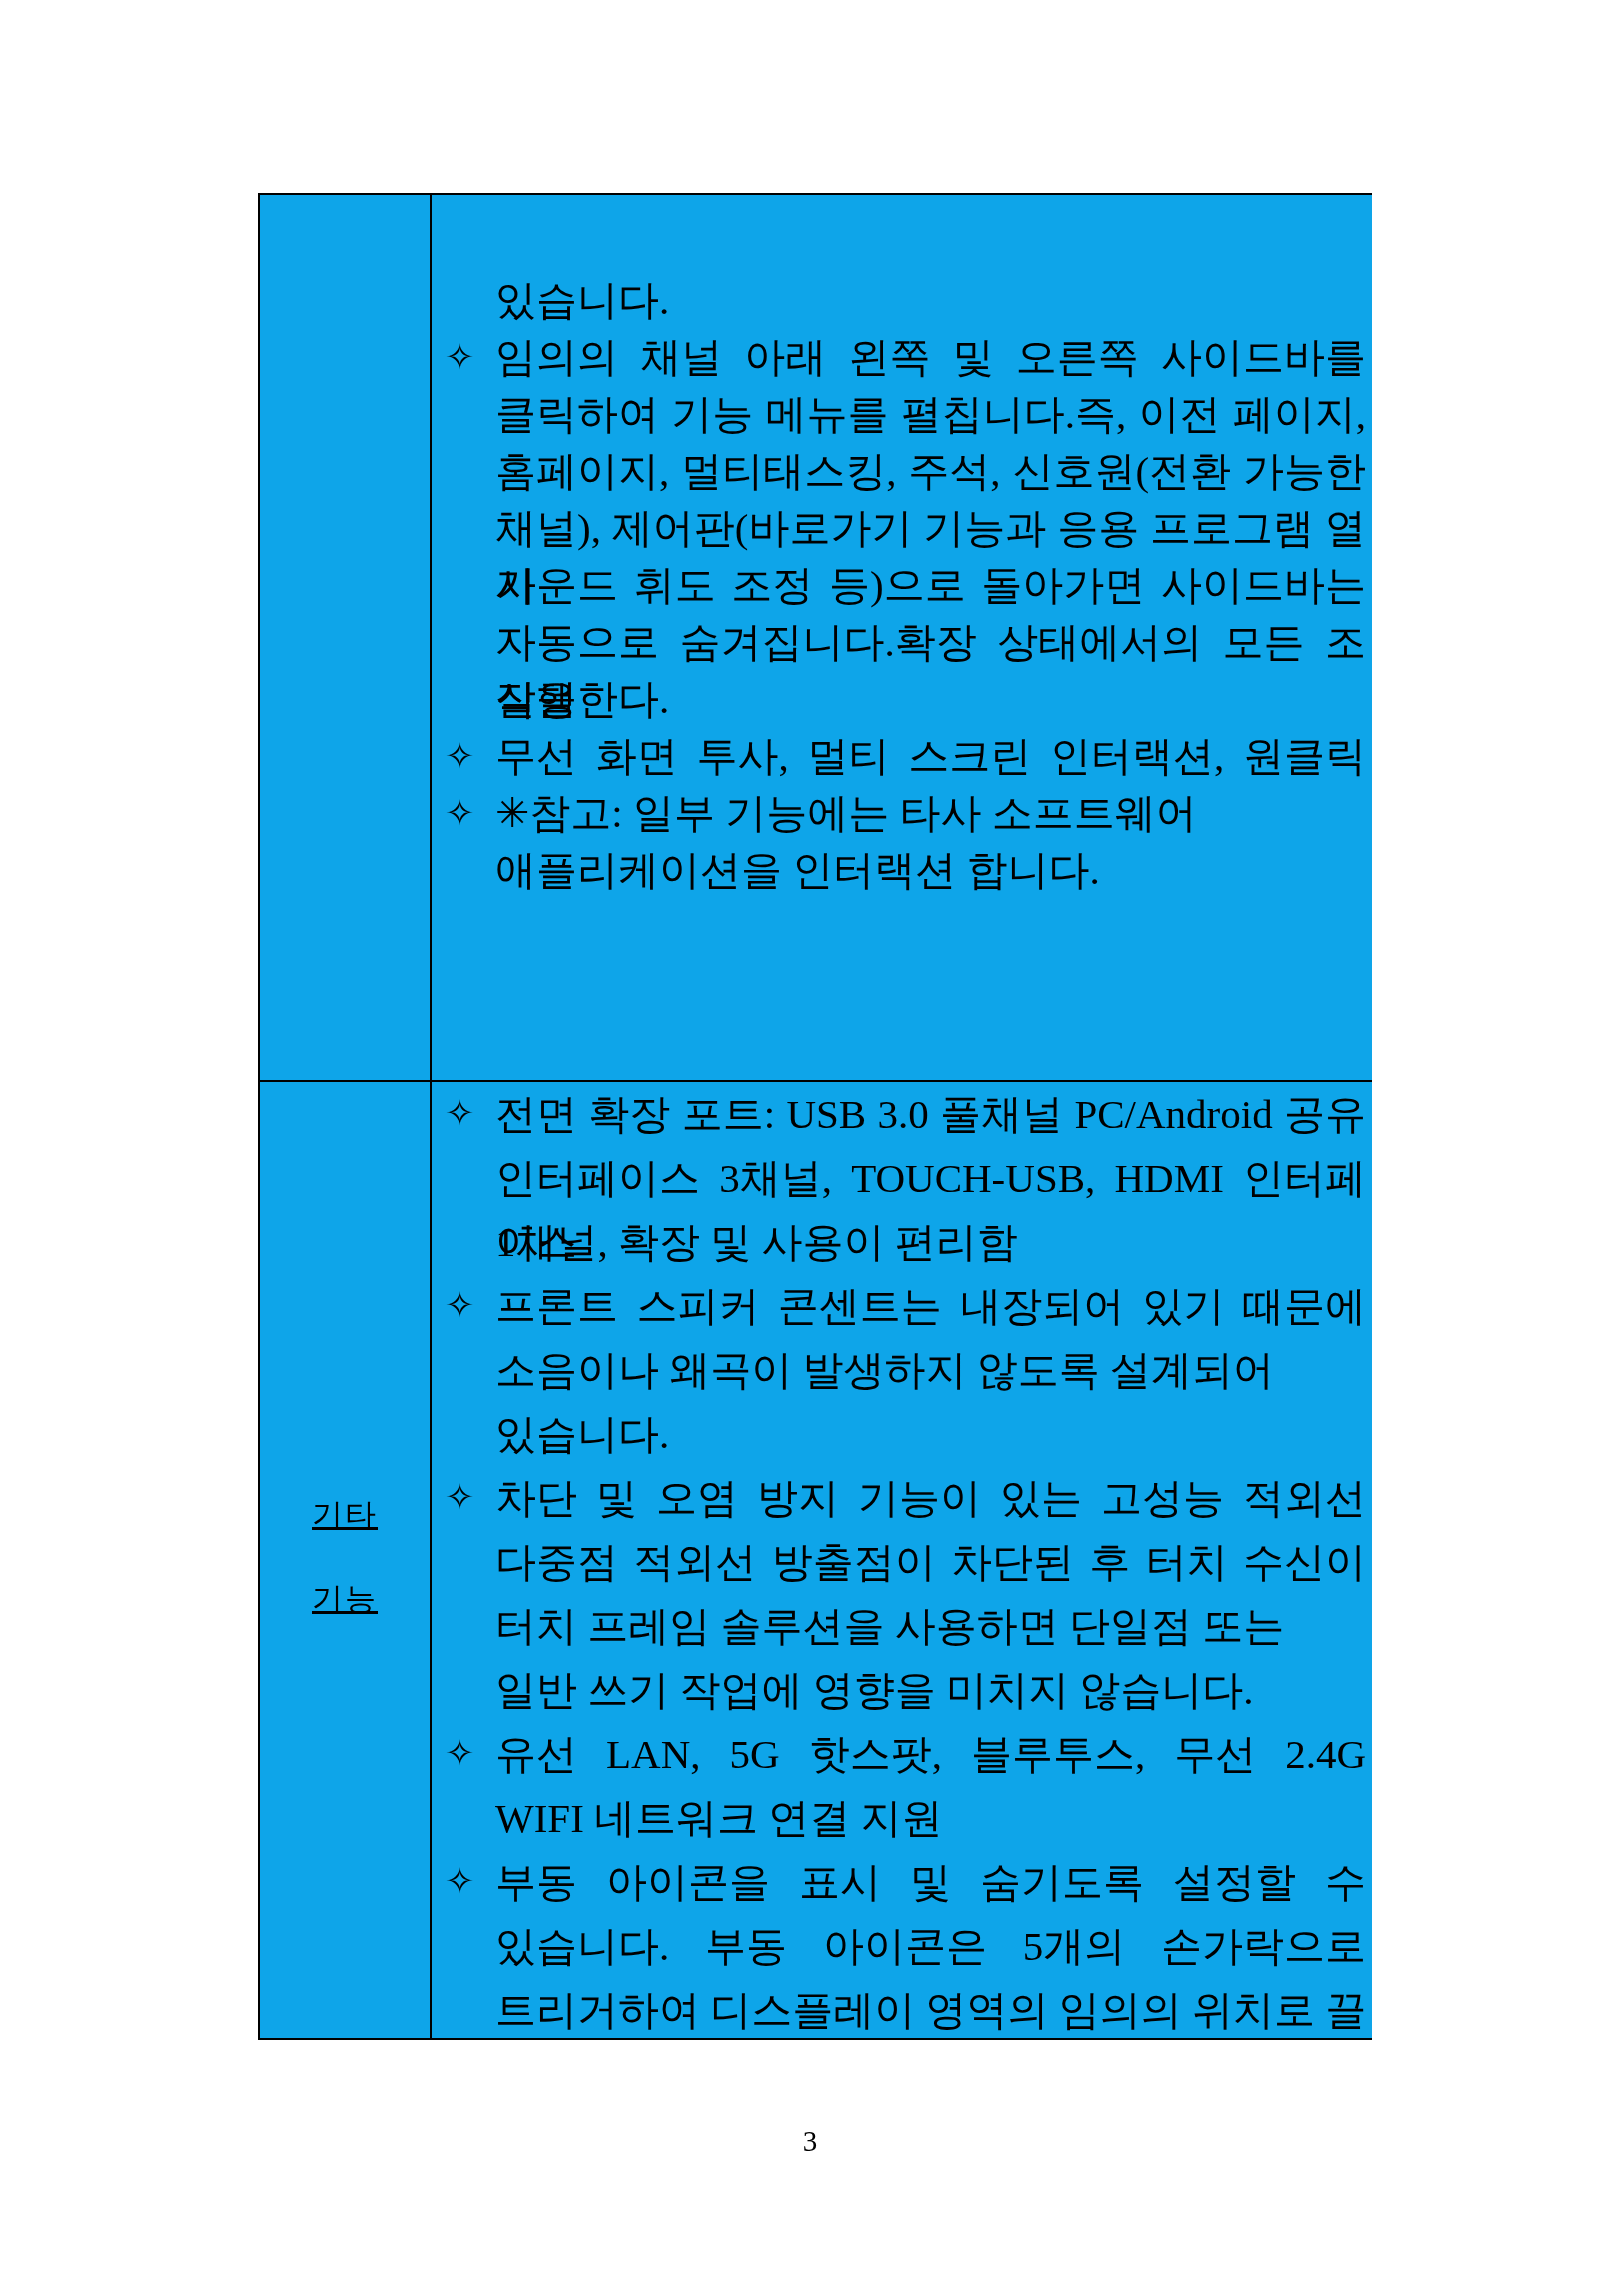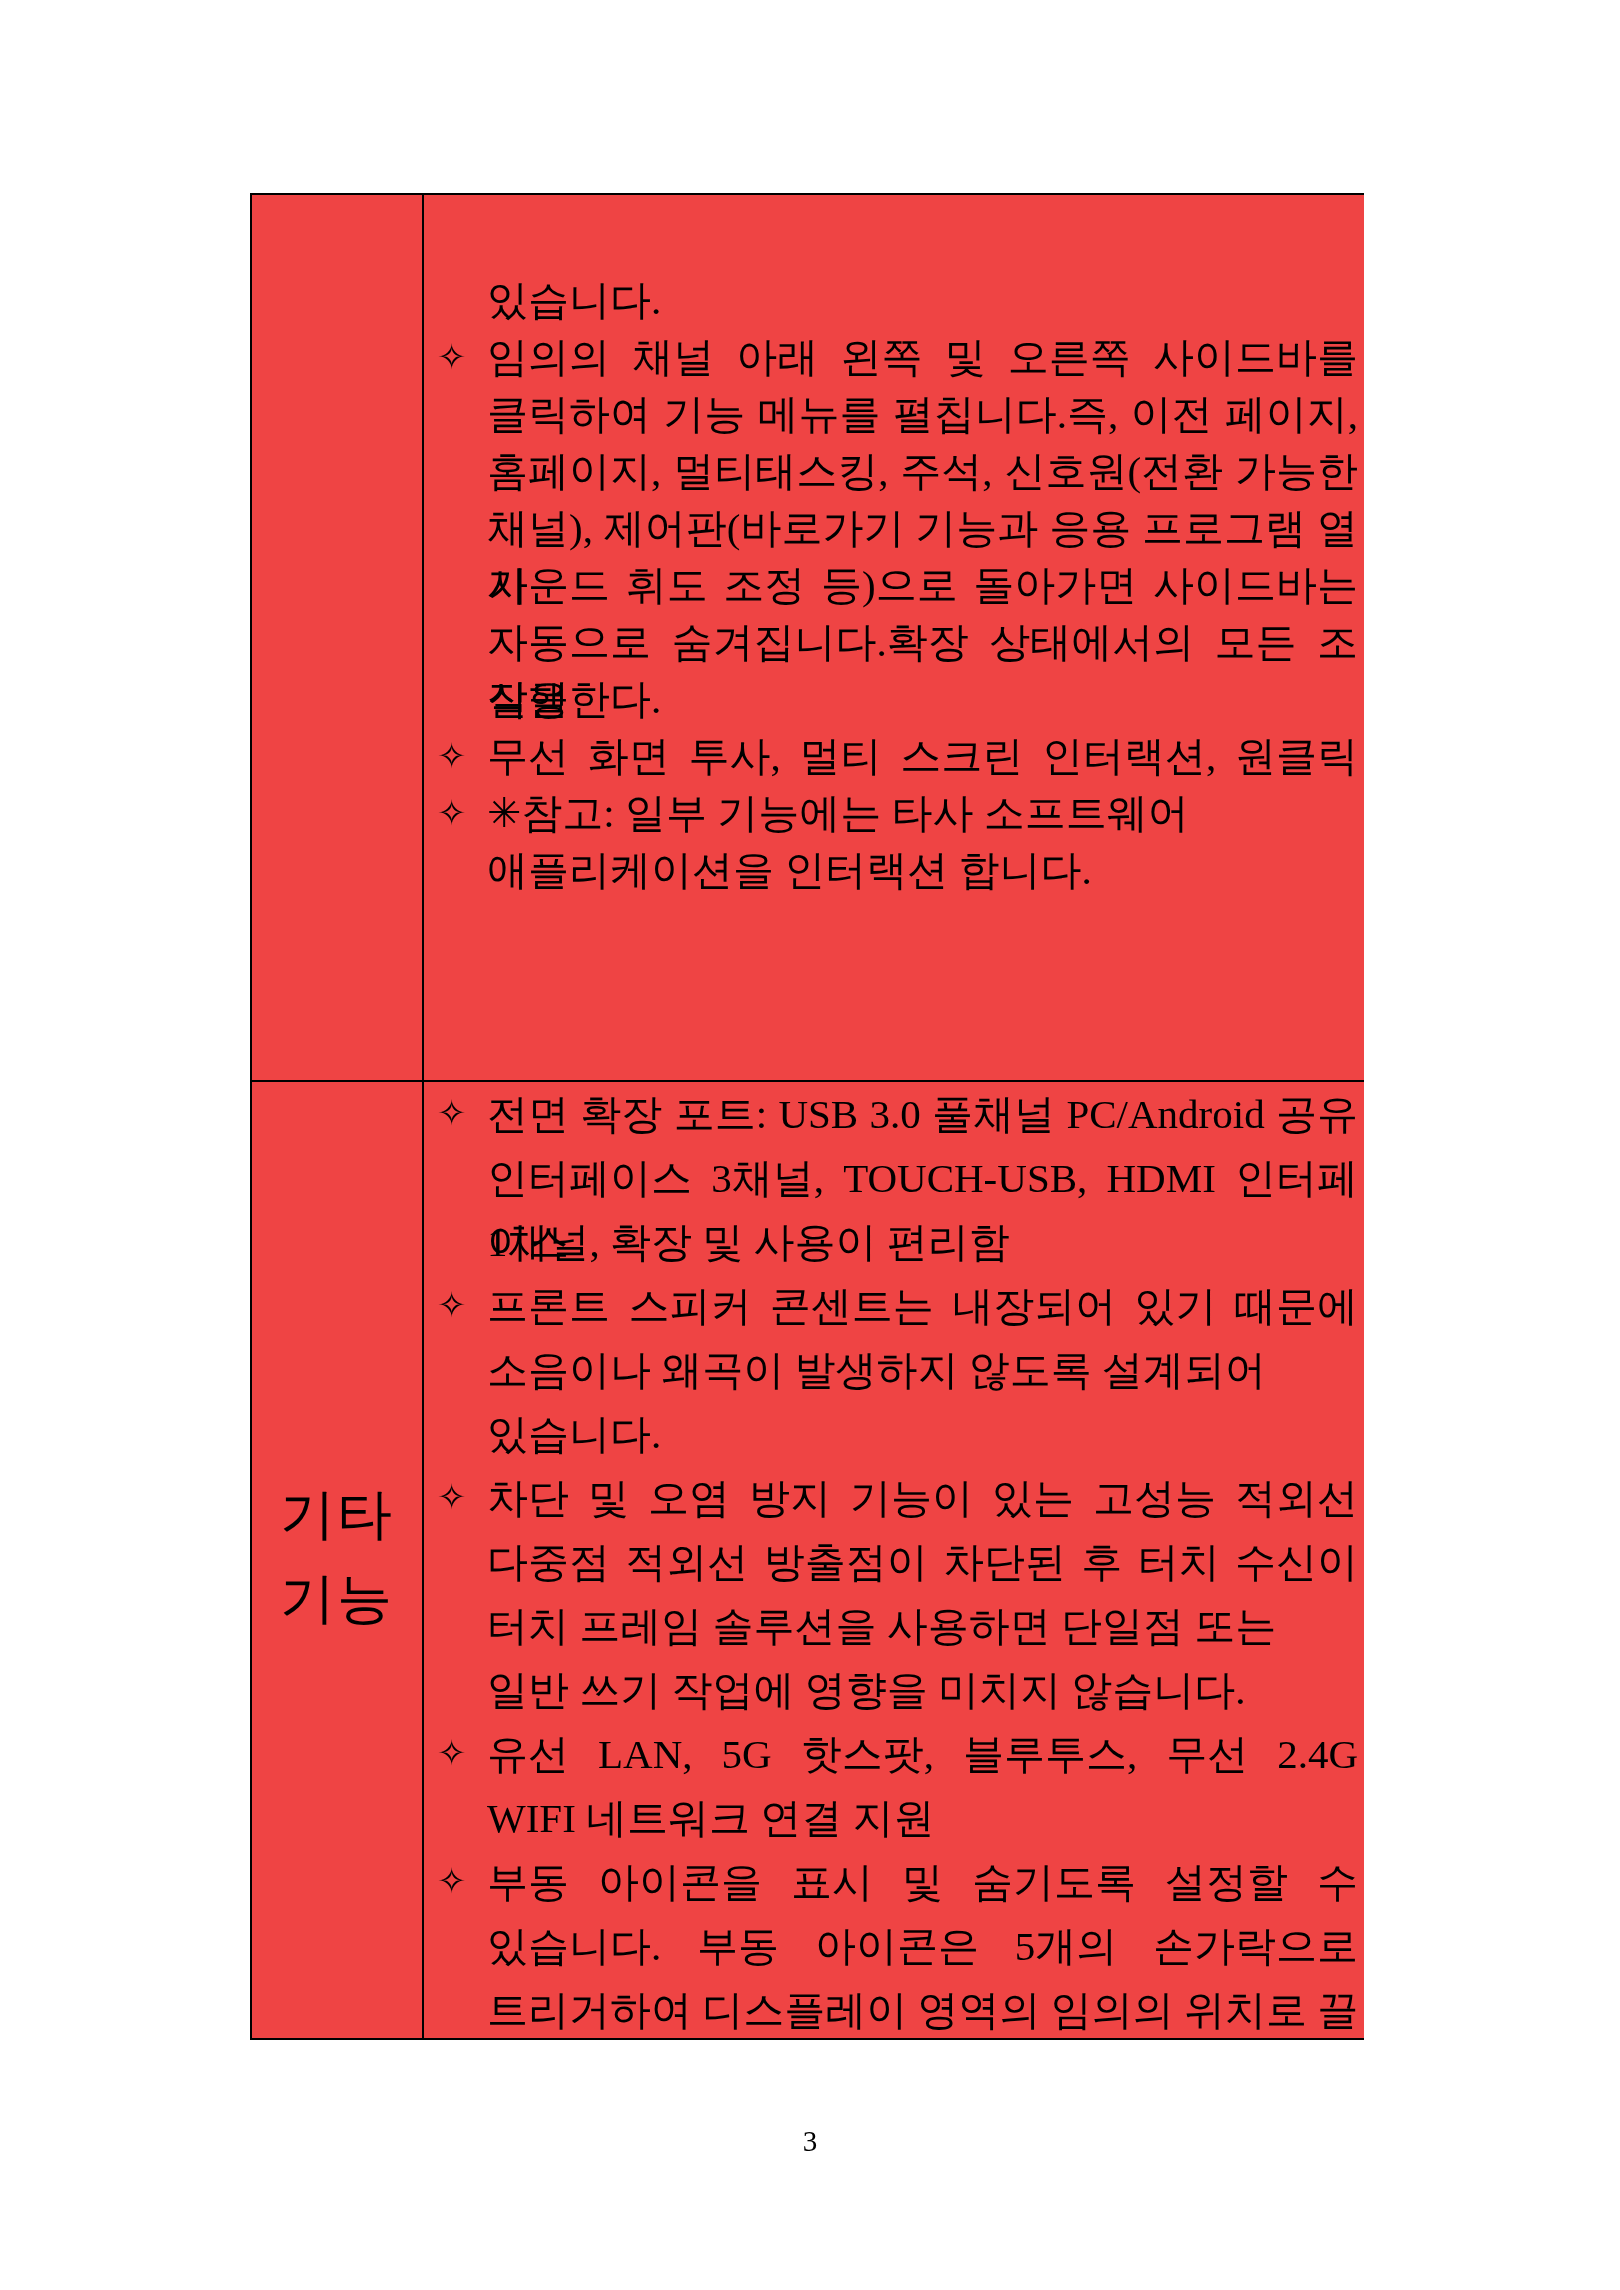--- a/index.html
+++ b/index.html
@@ -10,44 +10,45 @@
     color: #000;
   }
   .page {
     position: relative;
     width: 1620px; height: 2291px;
     background: #fff;
     overflow: hidden;
   }
   .spec-table {
     position: absolute;
-    left: 250px; top: 193px;
+    left: 258px; top: 193px;
     width: 1114px;
     box-sizing: border-box;
     border-top: 2.9px solid #000;
     border-left: 2.9px solid #000;
     border-bottom: 2.9px solid #000;
-    background: #ef4444;
+    background: #0ea5e9;
   }
   .trow { display: flex; box-sizing: border-box; }
   .trow-0 { height: 885px; }
   .trow-1 { height: 958px; border-top: 2.9px solid #000; }
   .cell-left {
     flex: none;
     width: 172px;
     border-right: 2.9px solid #000;
     box-sizing: border-box;
   }
   .trow-1 .cell-left { padding-top: 391px; }
   .label-line {
-    font-size: 55px;
+    font-size: 31px;
     line-height: 84px;
     text-align: center;
     letter-spacing: 2px;
     white-space: nowrap;
+    text-decoration: underline;
   }
   .cell-right {
     flex: 1;
     overflow: hidden;
     padding-left: 63px;
     box-sizing: border-box;
   }
   .trow-0 .cell-right { padding-top: 77px; }
   .line {
     position: relative;

